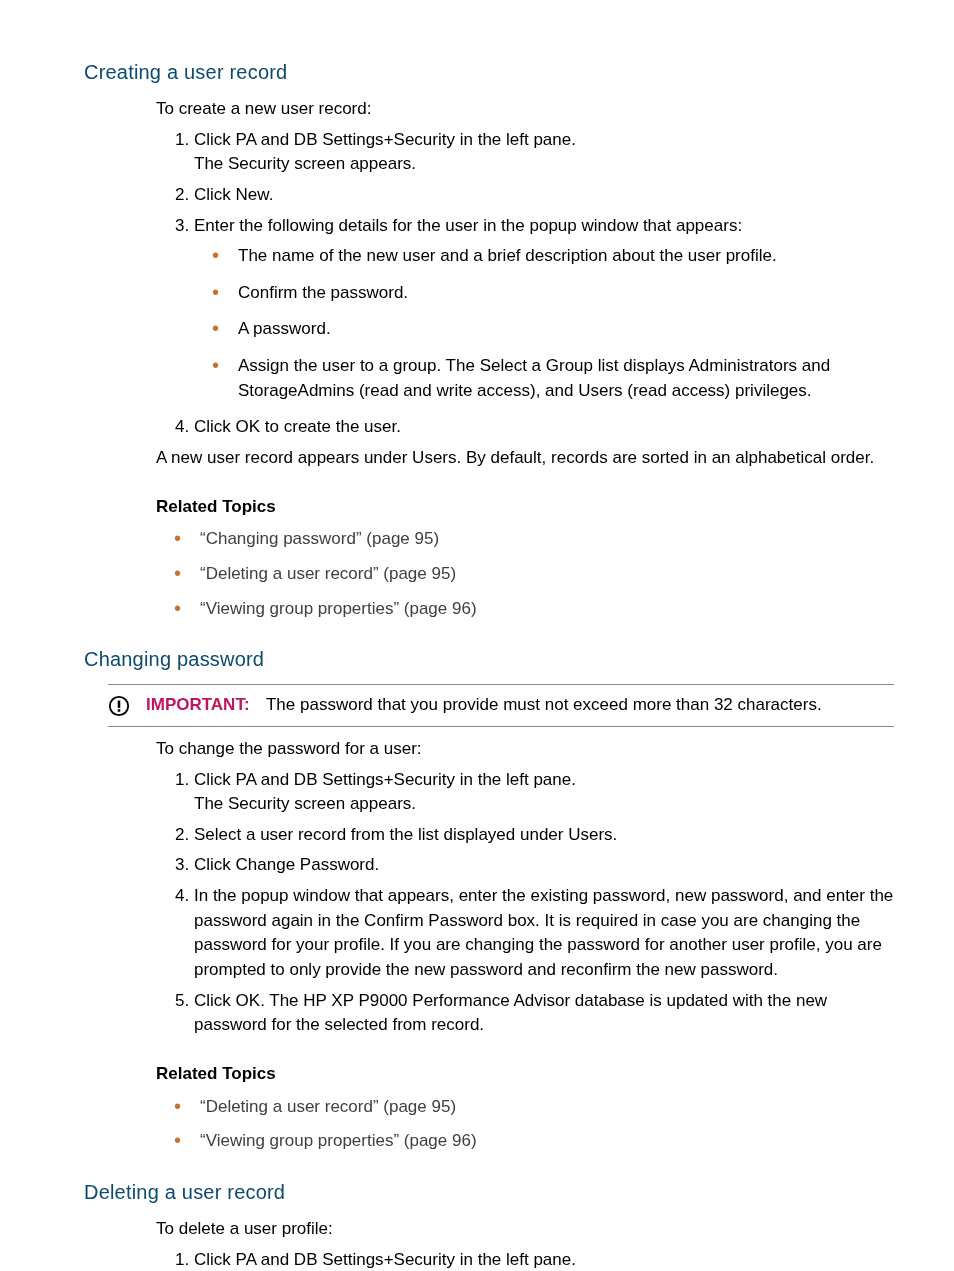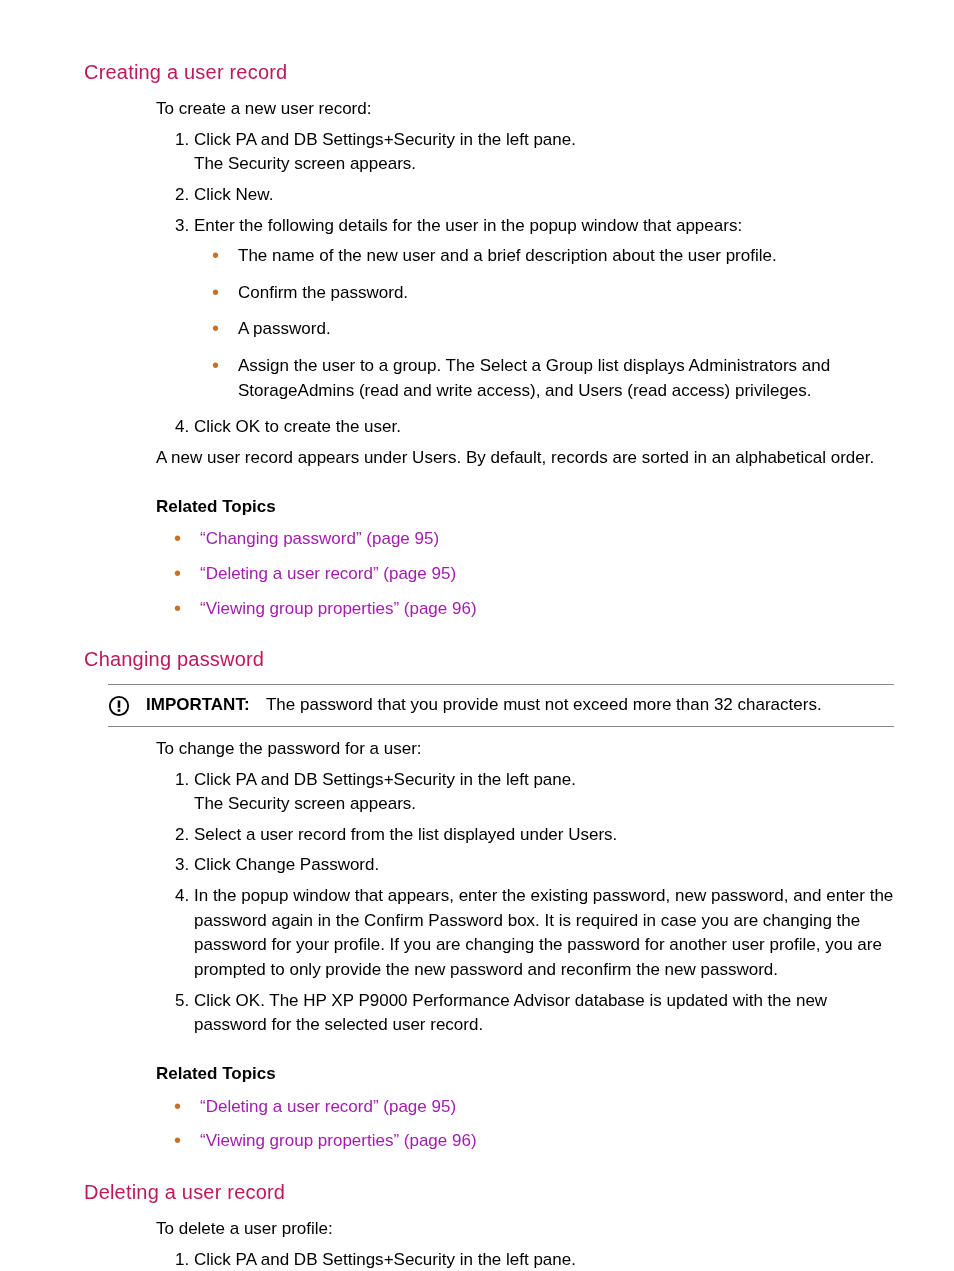--- a/index.html
+++ b/index.html
@@ -16,21 +16,21 @@
   }
   .page {
     padding: 58px 60px 40px 84px;
     box-sizing: border-box;
     min-height: 1271px;
     position: relative;
   }
   h2.section {
     font-family: Arial, Helvetica, sans-serif;
     font-weight: 400;
-    color: #be185d;
+    color: #0c4a6e;
     font-size: 20px;
     margin: 0 0 10px 0;
     letter-spacing: 0.2px;
   }
   .body-indent {
     margin-left: 72px;
   }
   p { margin: 0 0 6px 0; }
   ol.steps {
     list-style: decimal;
@@ -67,21 +67,21 @@
     line-height: 1;
   }
   ul.bullets.links > li {
     margin-bottom: 10px;
   }
   ul.bullets.popup > li {
     margin-bottom: 12px;
   }
   .bold { font-weight: 400; text-align: center; }
   .link {
-    color: #a21caf;
+    color: #404040;
     text-decoration: none;
     cursor: pointer;
   }
   .related-heading {
     font-weight: 700;
     margin: 24px 0 8px 0;
   }
   .important-block {
     margin: 10px 0 10px 24px;
   }
@@ -96,21 +96,21 @@
     padding: 8px 0;
     gap: 16px;
   }
   .important-icon {
     flex: 0 0 auto;
     width: 22px;
     height: 22px;
     margin-top: 2px;
   }
   .important-label {
-    color: #000000;
+    color: #be185d;
     font-weight: 700;
     flex: 0 0 auto;
     margin-right: 12px;
   }
   .important-text {
     flex: 1 1 auto;
   }
   .h2-wrap { margin-top: 24px; }
   .h2-wrap.first { margin-top: 0; }
 </style>
@@ -187,21 +187,21 @@
         <li>
           <span>Select a user record from the list displayed under </span><span class="bold">Users</span><span>.</span>
         </li>
         <li>
           <span>Click </span><span class="bold">Change Password</span><span>.</span>
         </li>
         <li>
           <span>In the popup window that appears, enter the existing password, new password, and enter the password again in the </span><span class="bold">Confirm Password</span><span> box. It is required in case you are changing the password for your profile. If you are changing the password for another user profile, you are prompted to only provide the new password and reconfirm the new password.</span>
         </li>
         <li>
-          <span>Click </span><span class="bold">OK</span><span>. The HP XP P9000 Performance Advisor database is updated with the new password for the selected user record.</span>
+          <span>Click </span><span class="bold">OK</span><span>. The HP XP P9000 Performance Advisor database is updated with the new password for the selected from record.</span>
         </li>
       </ol>
       <p class="related-heading">Related Topics</p>
       <ul class="bullets links">
         <li><a class="link">“Deleting a user record” (page 95)</a></li>
         <li><a class="link">“Viewing group properties” (page 96)</a></li>
       </ul>
     </div>
   </div>
 

